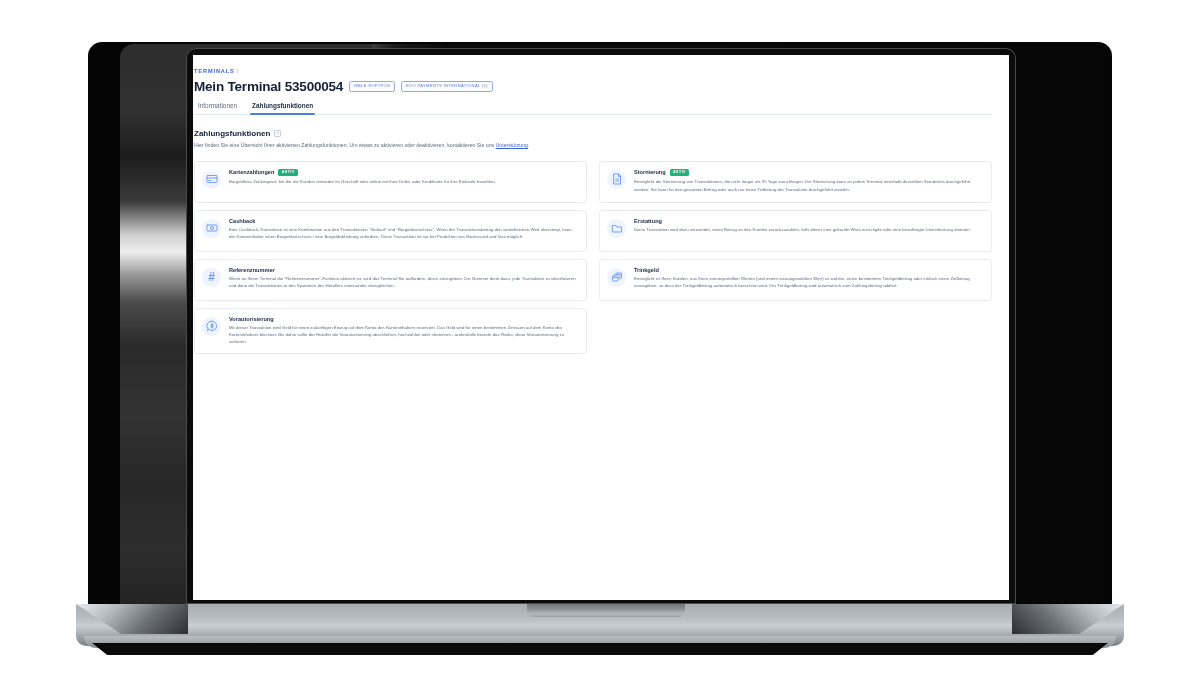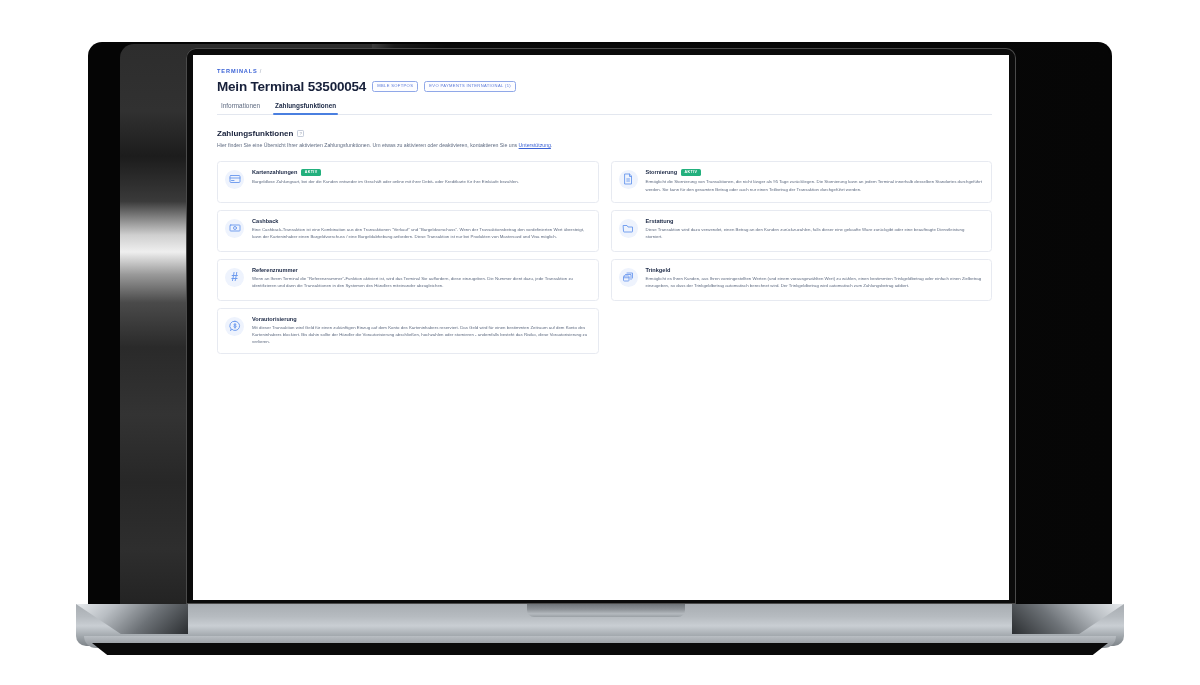--- a/index.html
+++ b/index.html
@@ -106,21 +106,21 @@
     width: 1032px; height: 12px;
     background: linear-gradient(to bottom, #b9bec3, #8c9196);
     border-radius: 0 0 14px 14px;
   }
 
   
   #page {
     position: absolute; left: 0; top: 0;
     width: 816px; height: 545px;
     background: #ffffff;
-    padding: 13px 17px 0 24px;
+    padding: 13px 17px 0 1px;
   }
 
   
   #breadcrumb {
     font-size: 5.6px; letter-spacing: 0.9px;
     color: #3b63d6; font-weight: 700;
     text-transform: uppercase;
     margin-bottom: 5px;
   }
   #breadcrumb .sep { color: #9aa3b5; font-weight: 400; margin-left: 2px; }

